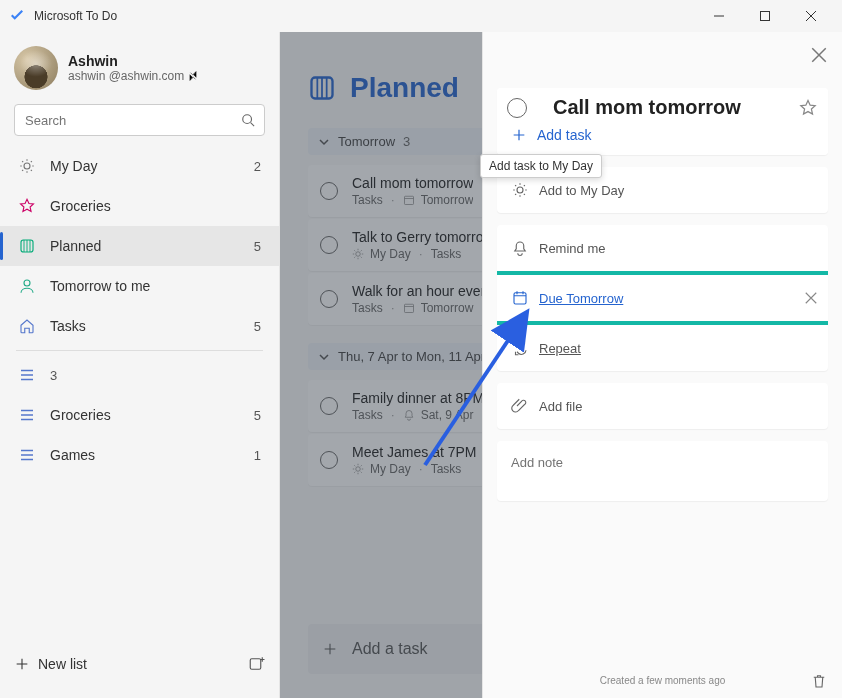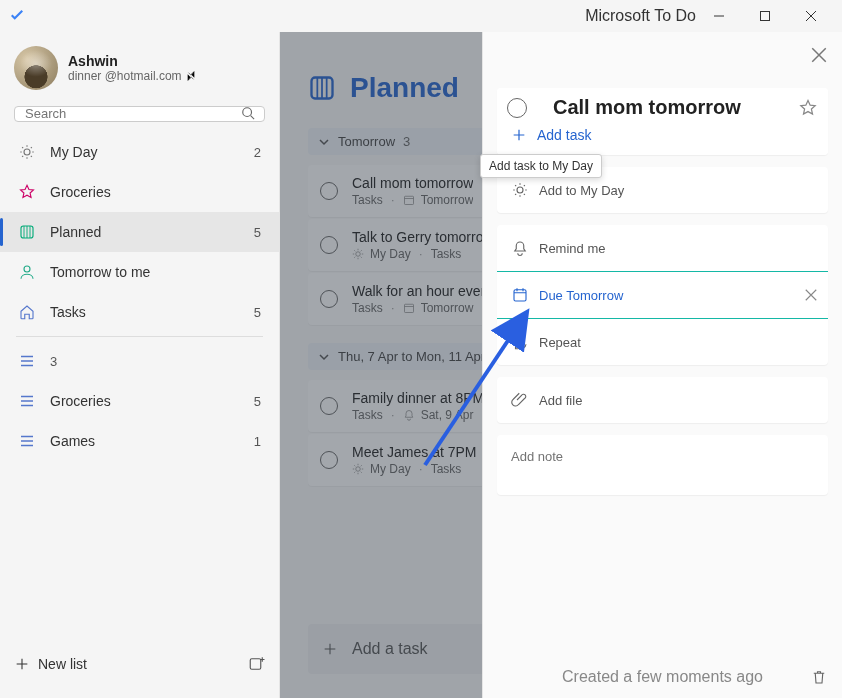--- a/index.html
+++ b/index.html
@@ -1,40 +1,40 @@
 <!DOCTYPE html>
 <html><head>
 <meta charset="utf-8">
 <style>
 * { box-sizing: border-box; margin: 0; padding: 0; font-family: "Segoe UI", -apple-system, sans-serif; }
 body { width: 842px; height: 698px; background: #fff; overflow: hidden; position: relative; }
 
 
 .titlebar { height: 32px; display: flex; align-items: center; padding: 0 8px; background: #f5f5f5; }
 .titlebar .logo-icon { width: 18px; height: 18px; margin-right: 8px; }
-.titlebar .title { font-size: 16px; color: #333; flex: 1; text-align: right; }
+.titlebar .title { font-size: 12px; color: #333; flex: 1; }
 .titlebar .win-controls { display: flex; gap: 0; }
 .titlebar .win-btn { width: 46px; height: 32px; display: flex; align-items: center; justify-content: center; cursor: pointer; }
 .win-btn svg { width: 12px; height: 12px; }
 
 
 .app { display: flex; height: 666px; }
 
 
 .sidebar { width: 280px; background: #f5f5f5; display: flex; flex-direction: column; border-right: 1px solid #e5e5e5; }
 .profile { display: flex; align-items: center; padding: 14px 14px 10px 14px; gap: 10px; }
 .avatar { width: 44px; height: 44px; border-radius: 50%; background: radial-gradient(circle at 30% 30%, #d8c8a8, #8a7a5c); position: relative; overflow: hidden; }
 .avatar::after { content: ""; position: absolute; inset: 0; background: radial-gradient(ellipse 60% 50% at 50% 40%, rgba(255,255,255,0.4), transparent 60%), radial-gradient(circle at 50% 70%, #4a3c28 30%, transparent 31%); }
 .profile-info { display: flex; flex-direction: column; }
 .profile-name { font-size: 14px; font-weight: 600; color: #222; }
 .profile-email { font-size: 12px; color: #666; display: flex; align-items: center; gap: 4px; }
 .profile-email .chev { font-size: 10px; }
 
 .searchbox { margin: 4px 14px 10px 14px; position: relative; }
-.searchbox input { width: 100%; height: 16px; border: 1px solid #ccc; border-radius: 4px; padding: 0 26px 0 10px; font-size: 13px; outline: none; background: #fff; }
+.searchbox input { width: 100%; height: 32px; border: 1px solid #ccc; border-radius: 4px; padding: 0 26px 0 10px; font-size: 13px; outline: none; background: #fff; }
 .searchbox .search-icon { position: absolute; right: 10px; top: 50%; transform: translateY(-50%); width: 14px; height: 14px; }
 
 .nav { flex: 1; overflow-y: auto; }
 .nav-item { display: flex; align-items: center; height: 40px; padding: 0 18px; cursor: pointer; position: relative; font-size: 14px; color: #333; }
 .nav-item.selected { background: #e6e6e6; }
 .nav-item.selected::before { content: ""; position: absolute; left: 0; top: 6px; bottom: 6px; width: 3px; background: #2564cf; border-radius: 2px; }
 .nav-item .nav-icon { width: 18px; height: 18px; margin-right: 14px; flex-shrink: 0; }
 .nav-item .nav-label { flex: 1; }
 .nav-item .nav-count { font-size: 13px; color: #555; }
 .nav-divider { height: 1px; background: #ddd; margin: 4px 16px; }
@@ -76,30 +76,30 @@
 .detail-title-row { display: flex; align-items: center; gap: 12px; background: #fff; border-radius: 4px; padding: 8px 10px 0 10px; }
 .detail-title-row .task-radio { width: 20px; height: 20px; }
 .detail-title { font-size: 20px; font-weight: 600; color: #222; flex: 1; }
 .star-btn { cursor: pointer; color: #888; width:20px; height:20px;}
 
 .add-step { display: flex; align-items: center; gap: 10px; color: #2564cf; font-size: 14px; padding: 8px 12px 12px 14px; cursor: pointer; background:#fff; border-radius:0 0 4px 4px;}
 .title-step-wrap{background:#fff; border-radius:4px; box-shadow:0 1px 1px rgba(0,0,0,0.05);}
 
 .card { background: #fff; border-radius: 4px; box-shadow: 0 1px 1px rgba(0,0,0,0.05); }
 .card-row { display: flex; align-items: center; gap: 10px; padding: 14px 10px 14px 14px; font-size: 13px; color: #555; cursor: pointer; }
-.card-row + .card-row { border-top: 1px solid #14b8a6; }
+.card-row + .card-row { border-top: 4px solid #14b8a6; text-decoration: underline; }
 .card-row .row-icon { width: 18px; height: 18px; flex-shrink: 0; color: #666; }
 .card-row .row-label { flex: 1; }
 .card-row.accent { color: #2564cf; }
 .card-row.accent .row-icon { color: #2564cf; }
 .card-row .row-x { width: 14px; height: 14px; cursor: pointer; color: #888; }
 
 .note-card { background: #fff; border-radius: 4px; padding: 14px; font-size: 13px; color: #737373; cursor: text; box-shadow: 0 1px 1px rgba(0,0,0,0.05); min-height:60px;}
 
-.detail-footer { display: flex; align-items: center; justify-content: center; padding: 12px 14px; color: #888; font-size: 16px; position: relative; }
+.detail-footer { display: flex; align-items: center; justify-content: center; padding: 12px 14px; color: #888; font-size: 10px; position: relative; }
 .detail-footer .del-btn { position: absolute; right: 14px; cursor: pointer; width:18px; height:18px;}
 
 
 .tooltip { position: absolute; left: 480px; top: 154px; background: #fff; border: 1px solid #ccc; border-radius: 3px; padding: 4px 8px; font-size: 12px; color: #333; box-shadow: 0 2px 6px rgba(0,0,0,0.15); z-index: 50; }
 
 
 .arrow-overlay { position: absolute; left: 410px; top: 305px; pointer-events: none; z-index: 40; }
 
 svg { display: block; }
 
@@ -135,21 +135,21 @@
 </div>
 
 <div class="app">
 
   <div class="sidebar">
     <div class="profile">
       <div class="avatar"></div>
       <div class="profile-info">
         <span class="profile-name">Ashwin</span>
         <span class="profile-email">
-          <span>dinner        @hotmail.com</span>
+          <span>ashwin        @ashwin.com</span>
           <svg class="chev" width="10" height="10" viewBox="0 0 12 12">
               <path d="M2 4l4 4-4 4M10 8L6 4l4-4" stroke="none"></path>
               <path d="M3 2l3 3 3-3M3 10l3-3 3 3" stroke="#666" fill="none" stroke-width="1"></path>
             </svg>
         </span>
       </div>
     </div>
 
     <div class="searchbox">
       <input type="text" placeholder="Search" style="">

